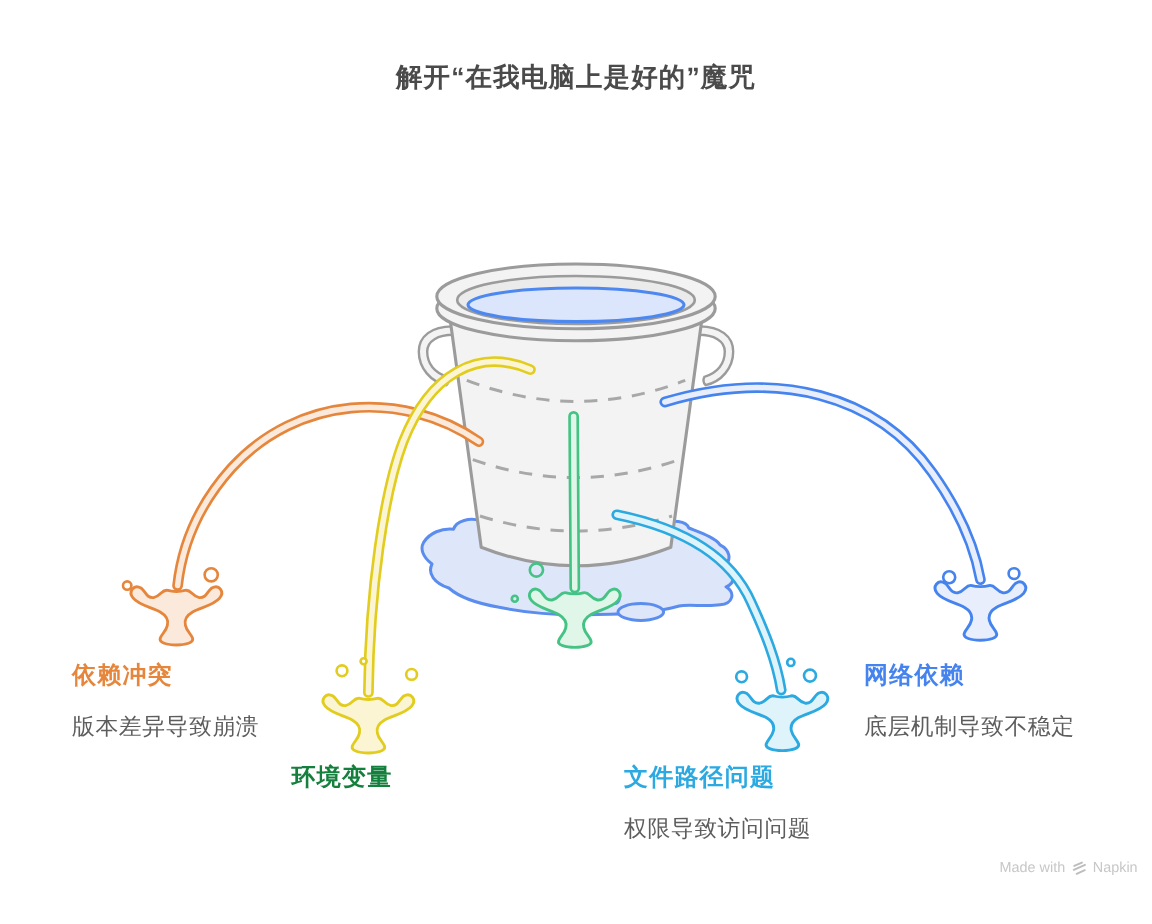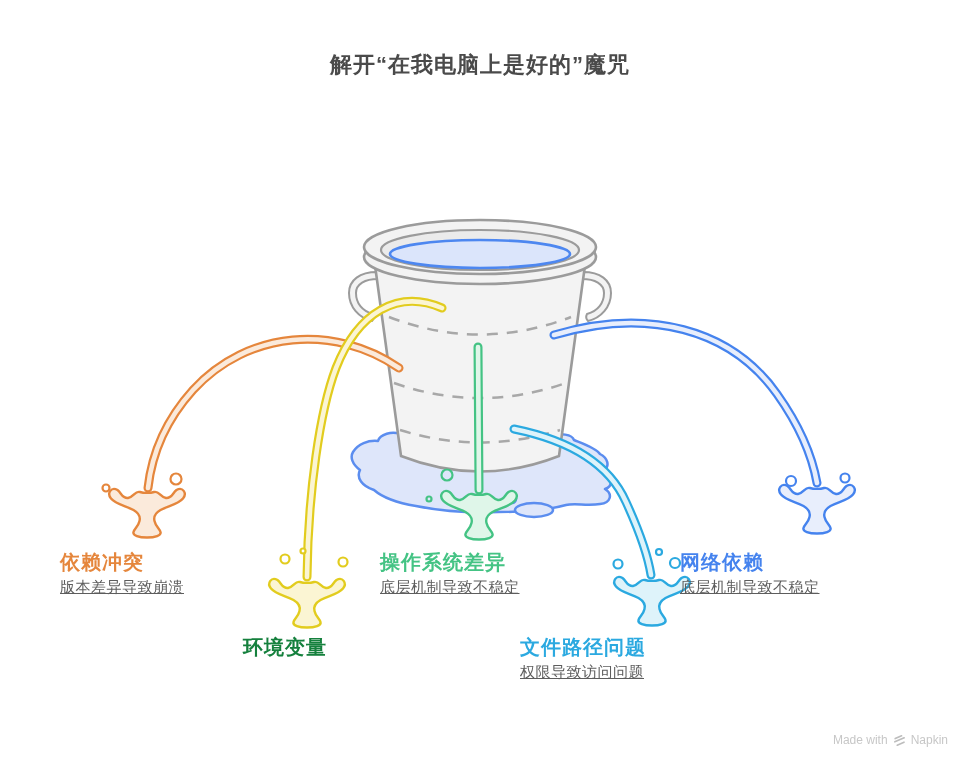--- a/index.html
+++ b/index.html
@@ -12,23 +12,23 @@
 
   .diagram-svg { position:absolute; left:0; top:0; }
 
   .stream-outer { fill:none; stroke-width:9; stroke-linecap:round; }
   .stream-inner { fill:none; stroke-width:4.6; stroke-linecap:round; }
   .drop { fill:#ffffff; stroke-width:2.2; }
   .drop-on-puddle { fill:none; stroke-width:2.2; }
 
   .item { position:absolute; text-align:left; }
   .item-title { font-size:20px; font-weight:bold; letter-spacing:1px; }
-  .item-desc  { font-size:15px; color:#5d5d5d; margin-top:0; line-height:22px; letter-spacing:0.5px;text-decoration:underline; }
+  .item-desc  { font-size:19px; color:#5d5d5d; margin-top:20px; line-height:22px; letter-spacing:0.5px; }
 
-  .badge { position:absolute; right:12px; top:733px; display:flex; align-items:center; gap:5px;
+  .badge { position:absolute; right:12px; top:716px; display:flex; align-items:center; gap:5px;
            font-size:12px; color:#c7c7c7; text-decoration:none; cursor:pointer; }
   .badge svg { display:block; }
 </style>
 </head>
 <body>
 
 <div class="stage">
 
   <div class="title">解开“在我电脑上是好的”魔咒</div>
 
@@ -128,31 +128,27 @@
 
   <div class="item" style="left:60px; top:549px; width:176px;">
     <div class="item-title" style="color: rgb(229, 134, 60);">依赖冲突</div>
     <div class="item-desc">版本差异导致崩溃</div>
   </div>
 
   <div class="item" style="left:243px; top:634px; width:140px;">
     <div class="item-title" style="color: #15803d;">环境变量</div>
   </div>
 
-  <div class="item" style="left:380px; top:549px; width:200px;">
-    <div class="item-title" style="color: rgb(68, 195, 132);">操作系统差异</div>
-    <div class="item-desc">底层机制导致不稳定</div>
-  </div>
 
   <div class="item" style="left:520px; top:634px; width:200px;">
     <div class="item-title" style="color: rgb(43, 169, 224);">文件路径问题</div>
     <div class="item-desc">权限导致访问问题</div>
   </div>
 
-  <div class="item" style="left:680px; top:549px; width:200px;">
+  <div class="item" style="left:720px; top:549px; width:200px;">
     <div class="item-title" style="color: rgb(69, 131, 238);">网络依赖</div>
     <div class="item-desc">底层机制导致不稳定</div>
   </div>
 
   <div class="badge">
     <span>Made with</span>
     <svg width="13" height="13" viewBox="0 0 13 13">
       <g stroke="#bdbdbd" stroke-width="1.6" stroke-linecap="round" fill="none">
         <path d="M 2.2,4.6 L 8.6,1.8"></path>
         <path d="M 1.8,7.8 L 11.2,3.8"></path>

